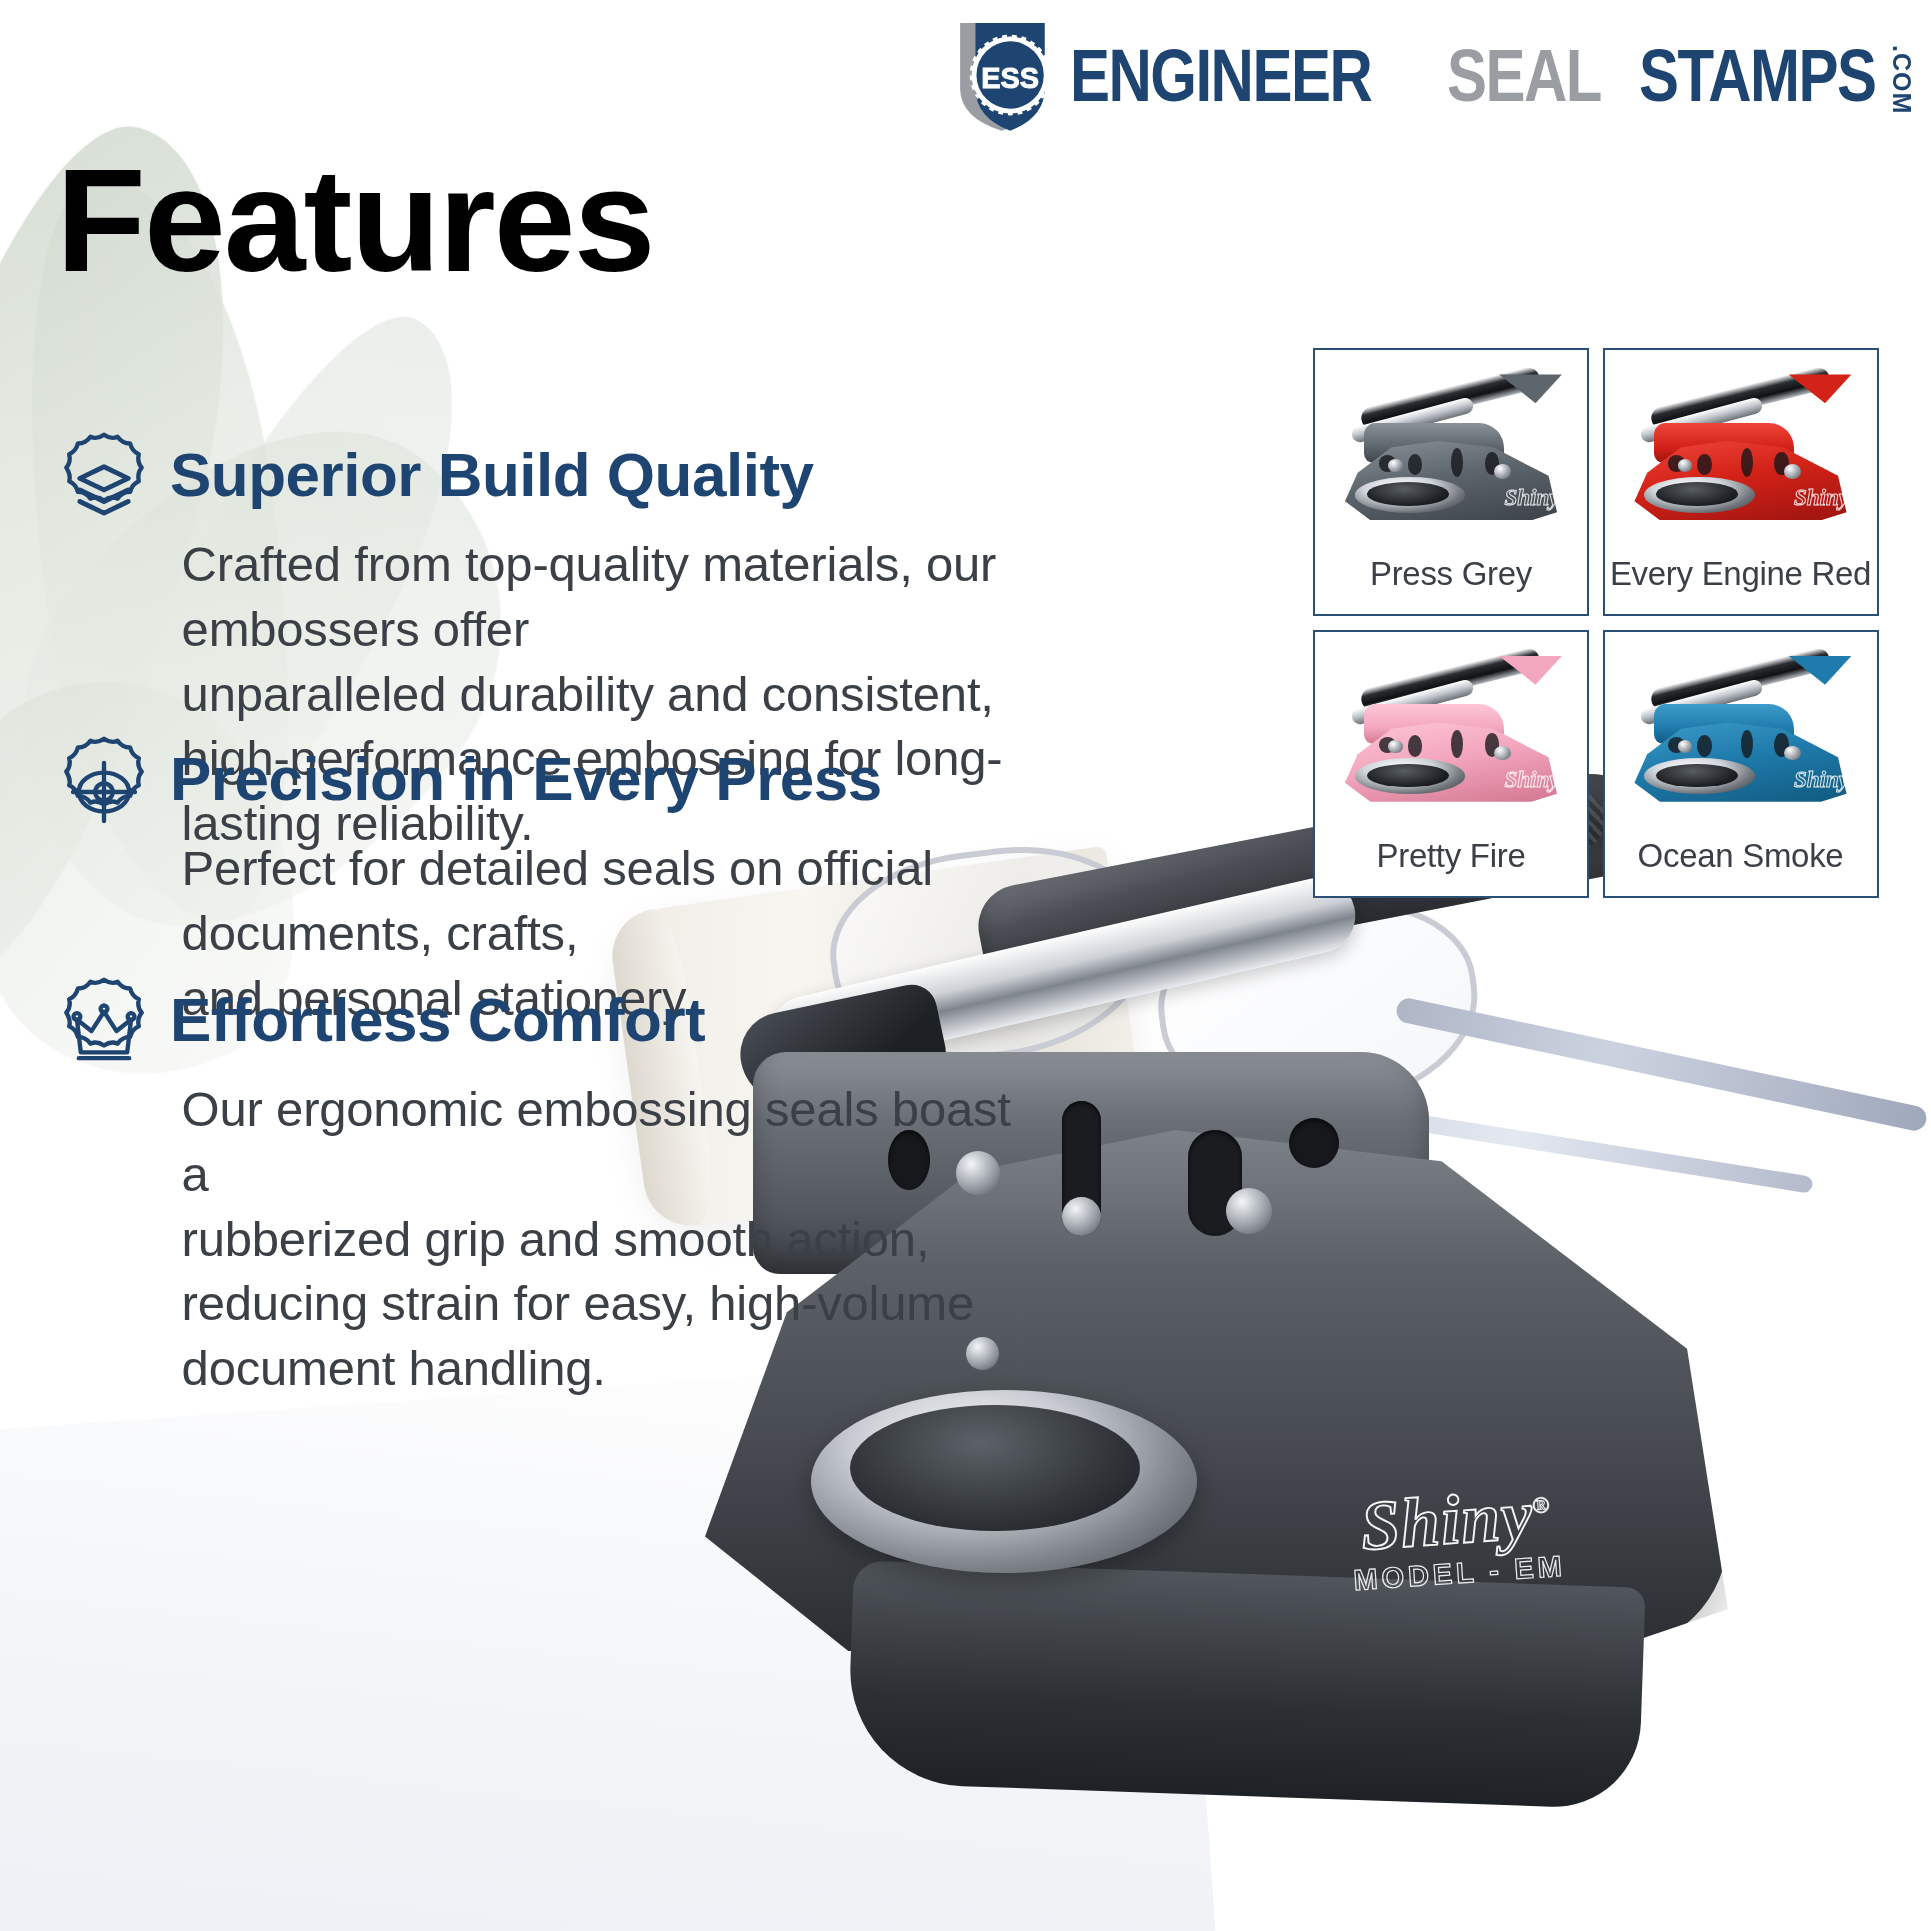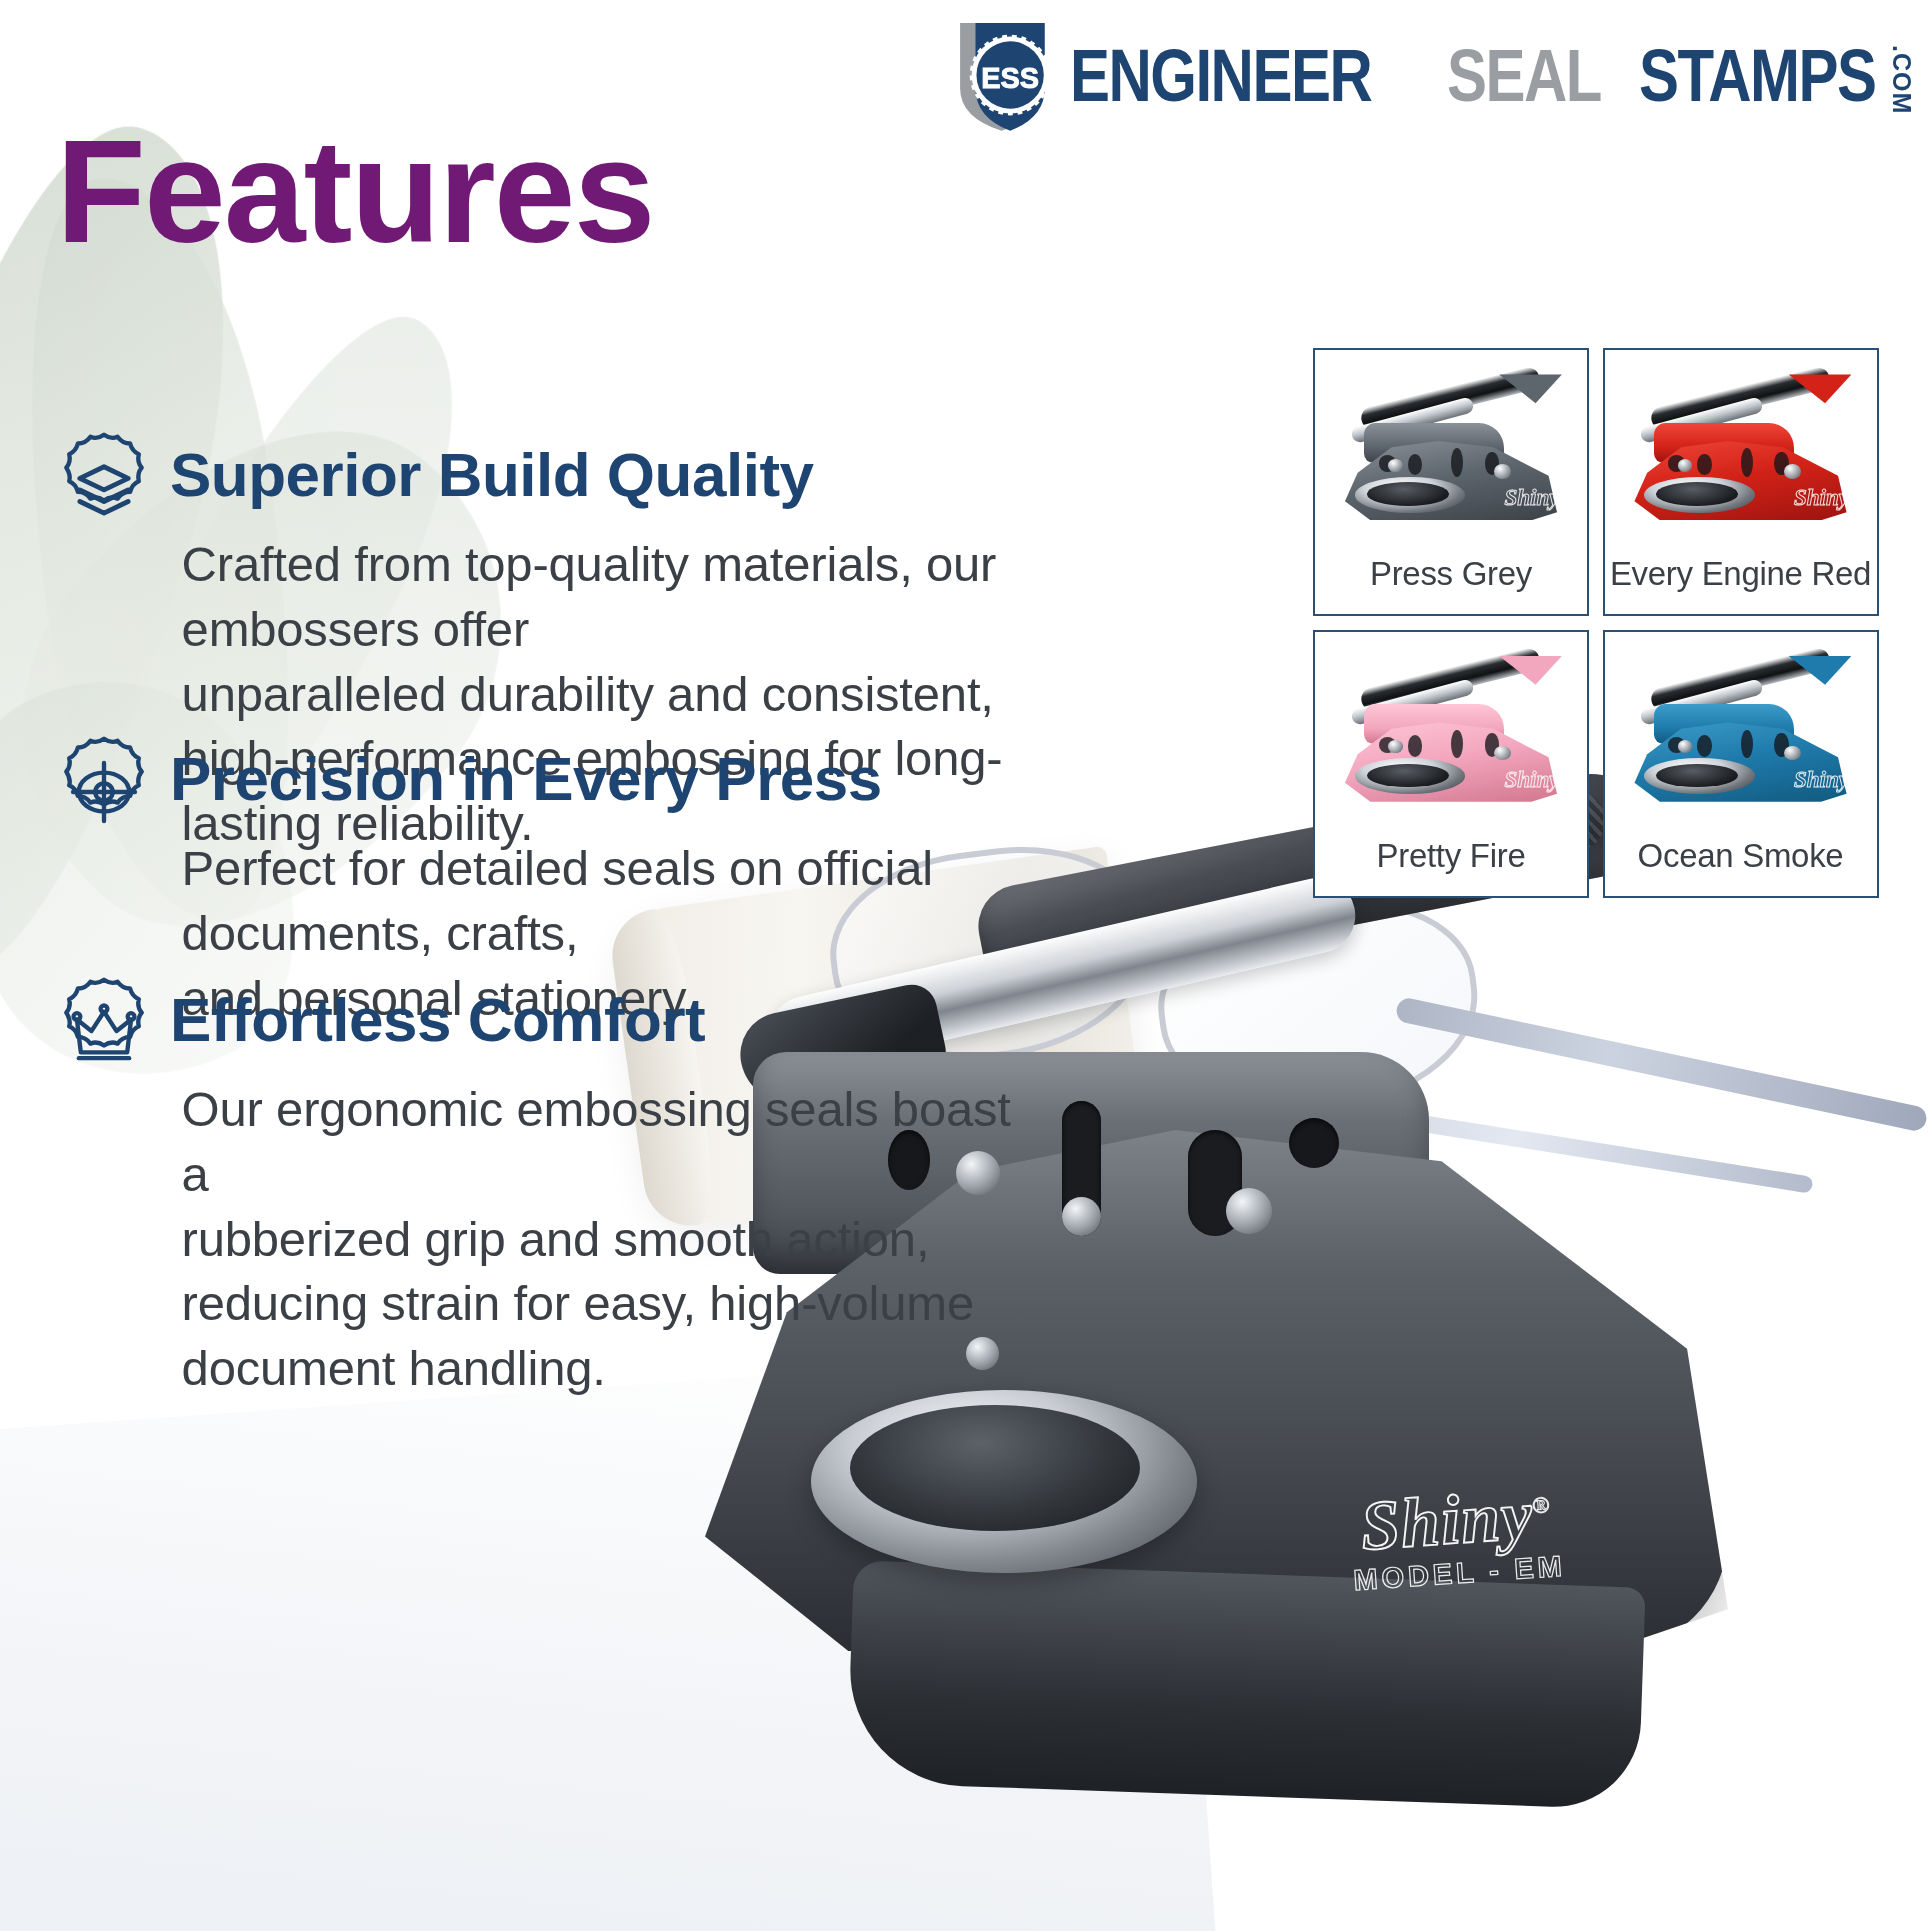--- a/index.html
+++ b/index.html
@@ -143,22 +143,22 @@
 
   
   #content { position: relative; z-index: 5; width: 1931px; height: 1931px; }
 
   
   #eyebrow {
     position: absolute; left: 60px; top: 50px;
     font-size: 64px; font-weight: 400; color: #3a3f44; letter-spacing: 0.5px;
   }
   #page-title {
-    position: absolute; left: 56px; top: 118px;
-    font-size: 147px; font-weight: 700; color: #701a75;
+    position: absolute; left: 56px; top: 147px;
+    font-size: 147px; font-weight: 700; color: #000000;
     letter-spacing: -1.9px; line-height: 1;
   }
 
   
   #logo { position: absolute; right: 15.4px; top: 17.4px; display: flex; align-items: center; height: 116px; }
   #logo-mark { position: relative; width: 127px; height: 116px; flex: none; }
   #logo-wordmark { display: flex; align-items: flex-end; margin-left: 5.8px; }
   .wm {
     font-family: "Liberation Sans Narrow", "Liberation Sans", sans-serif;
     font-weight: 700; font-size: 75px; letter-spacing: -1.9px;

